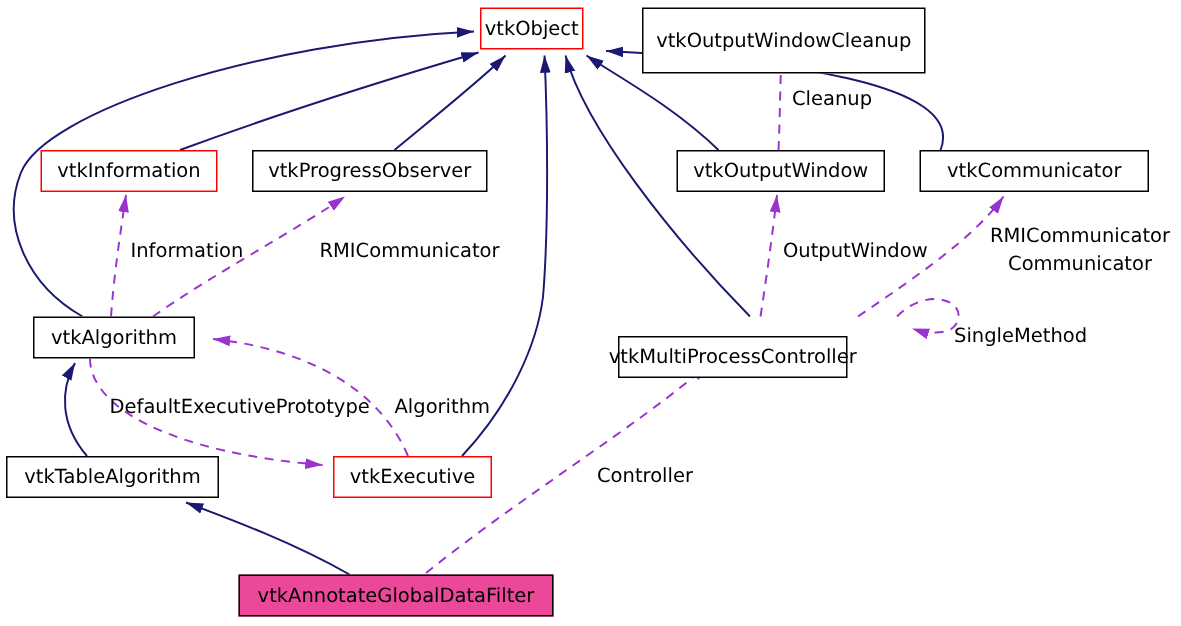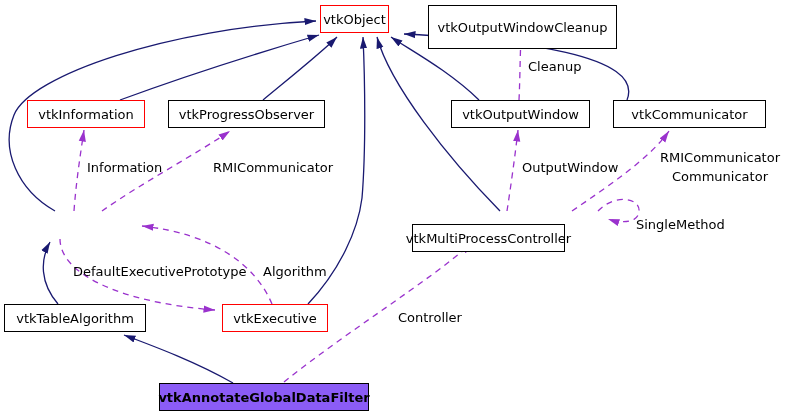--- a/index.html
+++ b/index.html
@@ -14,21 +14,21 @@
   .node{
     position:absolute;
     box-sizing:border-box;
     background:#ffffff;
     border:1.4px solid #000000;
     display:flex;align-items:center;justify-content:center;
     font-size:13px;color:#000000;white-space:nowrap;
     line-height:1;
   }
   .node.red{border-color:#ff0000;}
-  .node.main{background:#8b5cf6;border-width:1.6px;font-weight:bold;}
+  .node.main{background:#ec4899;border-width:1.6px;}
   .elabel{
     position:absolute;
     font-size:13px;color:#000000;white-space:nowrap;line-height:1;
   }
   .elabel.centered{text-align:center;}
   .epath{fill:none;stroke:#191970;stroke-width:1.3px;}
   .epath.dashed{stroke:#9a32cd;stroke-dasharray:6 5;}
 </style>
 </head>
 <body>
@@ -65,20 +65,21 @@
     <path class="epath dashed" d="M 272,304 C 256,266 215,234 142,226" marker-end="url(#arr-purple)"></path>
     <path class="epath dashed" d="M 284,382 C 346,332 428,282 472,243" marker-end="url(#arr-purple)"></path>
   </svg>
 
   <div class="node red" style="left:320px;top:5px;width:69px;height:28px">vtkObject</div>
   <div class="node" style="left:428px;top:5px;width:189px;height:44px">vtkOutputWindowCleanup</div>
   <div class="node red" style="left:27px;top:100px;width:118px;height:28px">vtkInformation</div>
   <div class="node" style="left:168px;top:100px;width:157px;height:28px">vtkProgressObserver</div>
   <div class="node" style="left:451px;top:100px;width:139px;height:28px">vtkOutputWindow</div>
   <div class="node" style="left:613px;top:100px;width:153px;height:28px">vtkCommunicator</div>
+  <div class="node" style="left:22px;top:211px;width:108px;height:28px">vtkAlgorithm</div>
   <div class="node" style="left:412px;top:224px;width:153px;height:28px">vtkMultiProcessController</div>
   <div class="node" style="left:4px;top:304px;width:142px;height:28px">vtkTableAlgorithm</div>
   <div class="node red" style="left:222px;top:304px;width:106px;height:28px">vtkExecutive</div>
   <div class="node main" style="left:159px;top:383px;width:210px;height:28px">vtkAnnotateGlobalDataFilter</div>
 
   <div class="elabel" style="left:528px;top:60px">Cleanup</div>
   <div class="elabel" style="left:87px;top:161px">Information</div>
   <div class="elabel" style="left:213px;top:161px">RMICommunicator</div>
   <div class="elabel" style="left:522px;top:161px">OutputWindow</div>
   <div class="elabel centered" style="left:656px;top:151px;width:128px">

